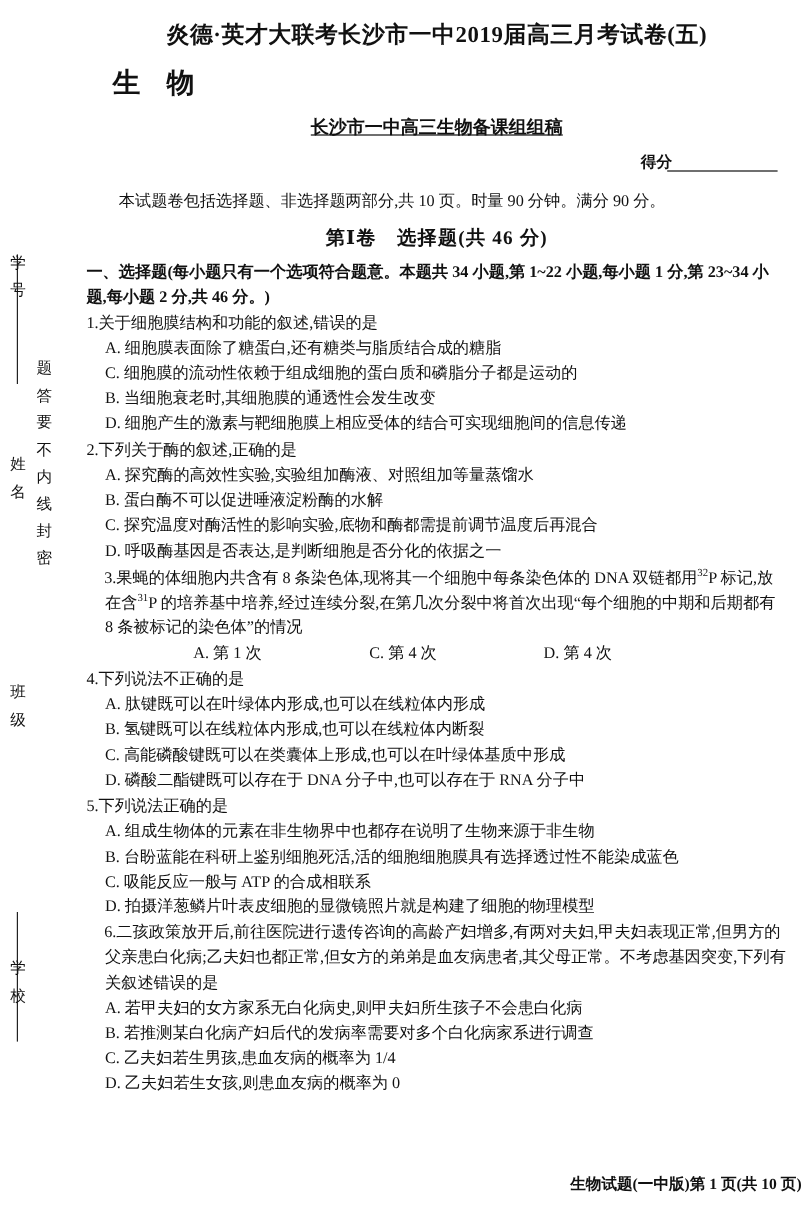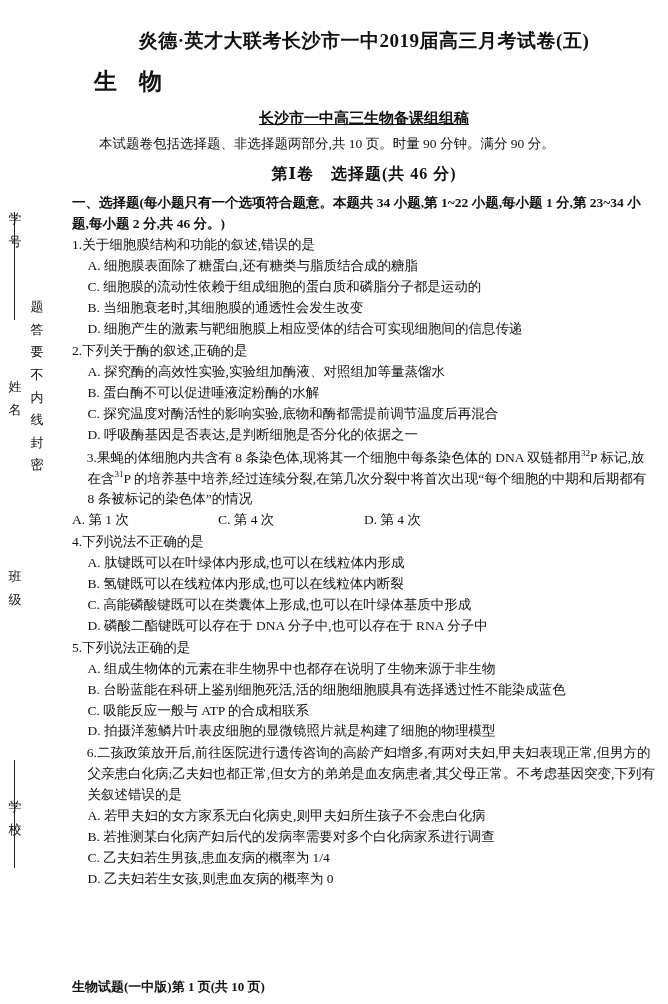--- a/index.html
+++ b/index.html
@@ -50,21 +50,21 @@
     top: 0;
     width: 584px;
     height: 1004px;
   }
 
   .title-main {
     text-align: center;
     font-size: 19px;
     font-weight: bold;
     letter-spacing: 0.5px;
-    margin-top: 28px;
+    margin-top: 16px;
     font-family: "Liberation Serif", "DejaVu Serif", serif;
   }
   .title-sub {
     text-align: left;
     font-size: 23px;
     font-weight: bold;
     letter-spacing: 22px;
     margin-top: 12px;
     text-indent: 22px;
   }
@@ -129,38 +129,39 @@
   }
   .opt {
     text-indent: 1.15em;
   }
   .opt-row {
     display: flex;
     text-indent: 0;
   }
   .opt-row > span {
     display: inline-block;
+    text-align: right;
   }
   .opt-4 > span { width: 25%; }
   .hang {
     padding-left: 1.15em;
     text-indent: -0.05em;
   }
 
   sup.sm-sup {
     font-size: 9px;
     vertical-align: super;
   }
 
   .footer {
     position: absolute;
     bottom: 8px;
-    left: 0;
+    left: 12px;
     width: 584px;
-    text-align: left;
+    text-align: right;
     font-size: 13px;
     font-weight: bold;
   }
 </style>
 </head>
 <body>
 
 <div class="side-strip">
   <div class="vline" style="left:14px; top:212px; height:108px;"></div>
   <div class="vline" style="left:14px; top:760px; height:108px;"></div>
@@ -192,20 +193,24 @@
     <span>校</span>
   </div>
 </div>
 
 <div class="page">
 
   <div class="title-main">炎德·英才大联考长沙市一中2019届高三月考试卷(五)</div>
   <div class="title-sub">生物</div>
   <div class="title-dept">长沙市一中高三生物备课组组稿</div>
 
+  <div class="score-row">
+    <div class="score-label">得分</div>
+    <div class="score-line"></div>
+  </div>
 
   <div class="note-line">本试题卷包括选择题、非选择题两部分,共 10 页。时量 90 分钟。满分 90 分。</div>
 
   <div class="section-title">第Ⅰ卷　选择题(共 46 分)</div>
 
   <div class="q-head">一、选择题(每小题只有一个选项符合题意。本题共 34 小题,第 1~22 小题,每小题 1 分,第 23~34 小题,每小题 2 分,共 46 分。)</div>
 
   <div class="qitem">
     <div class="qstem">1.关于细胞膜结构和功能的叙述,错误的是</div>
     <div class="opt">A. 细胞膜表面除了糖蛋白,还有糖类与脂质结合成的糖脂</div>

